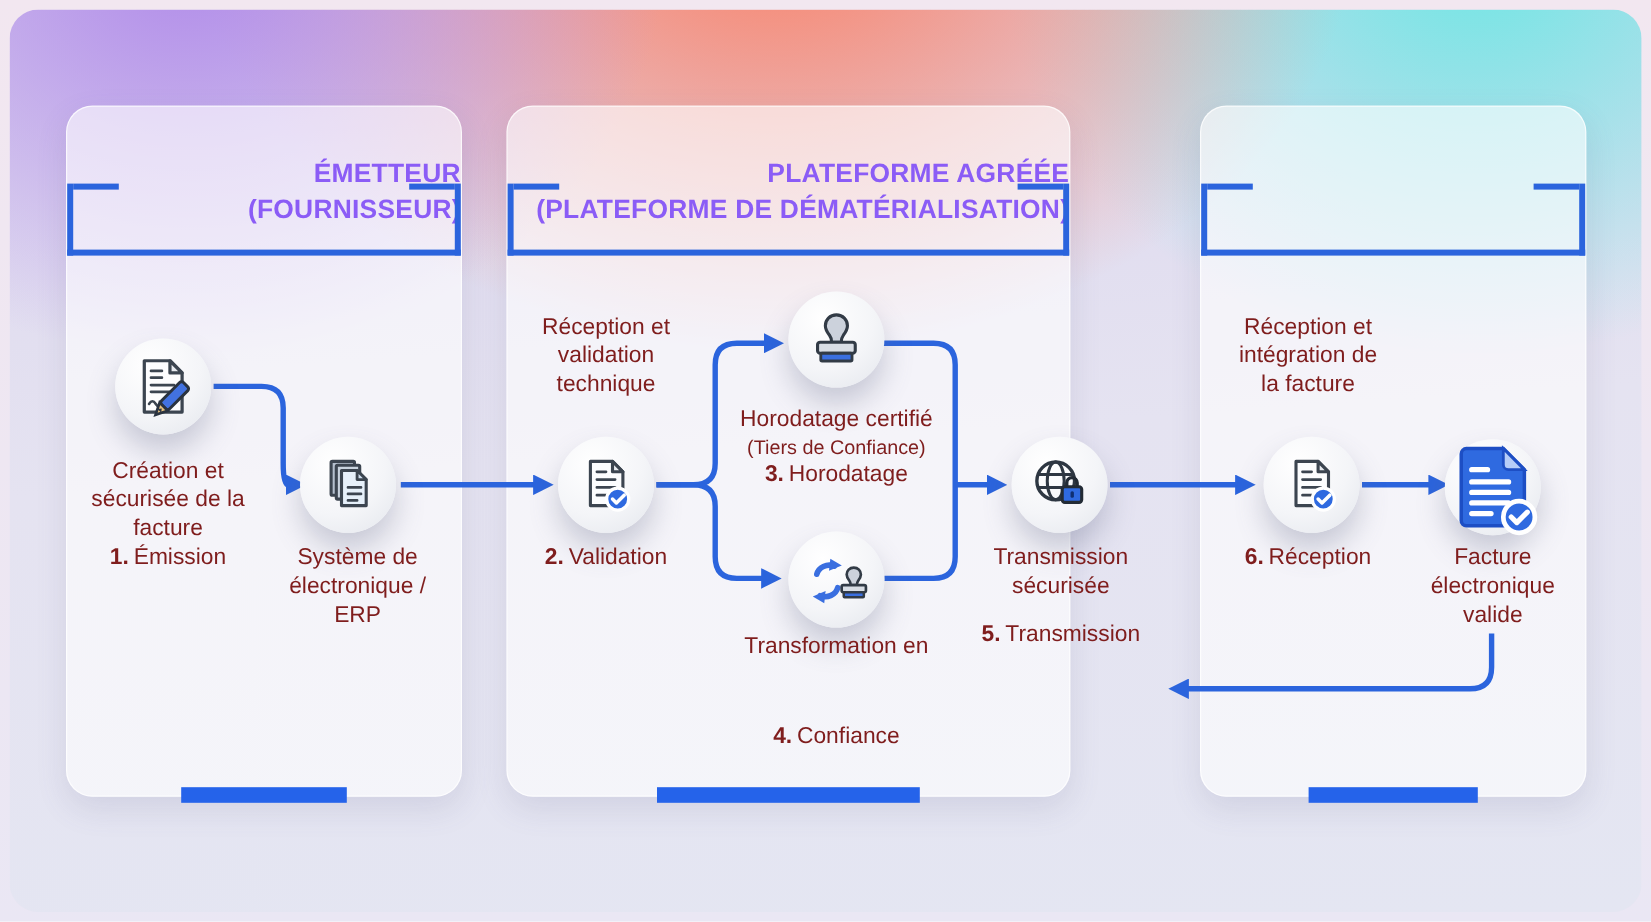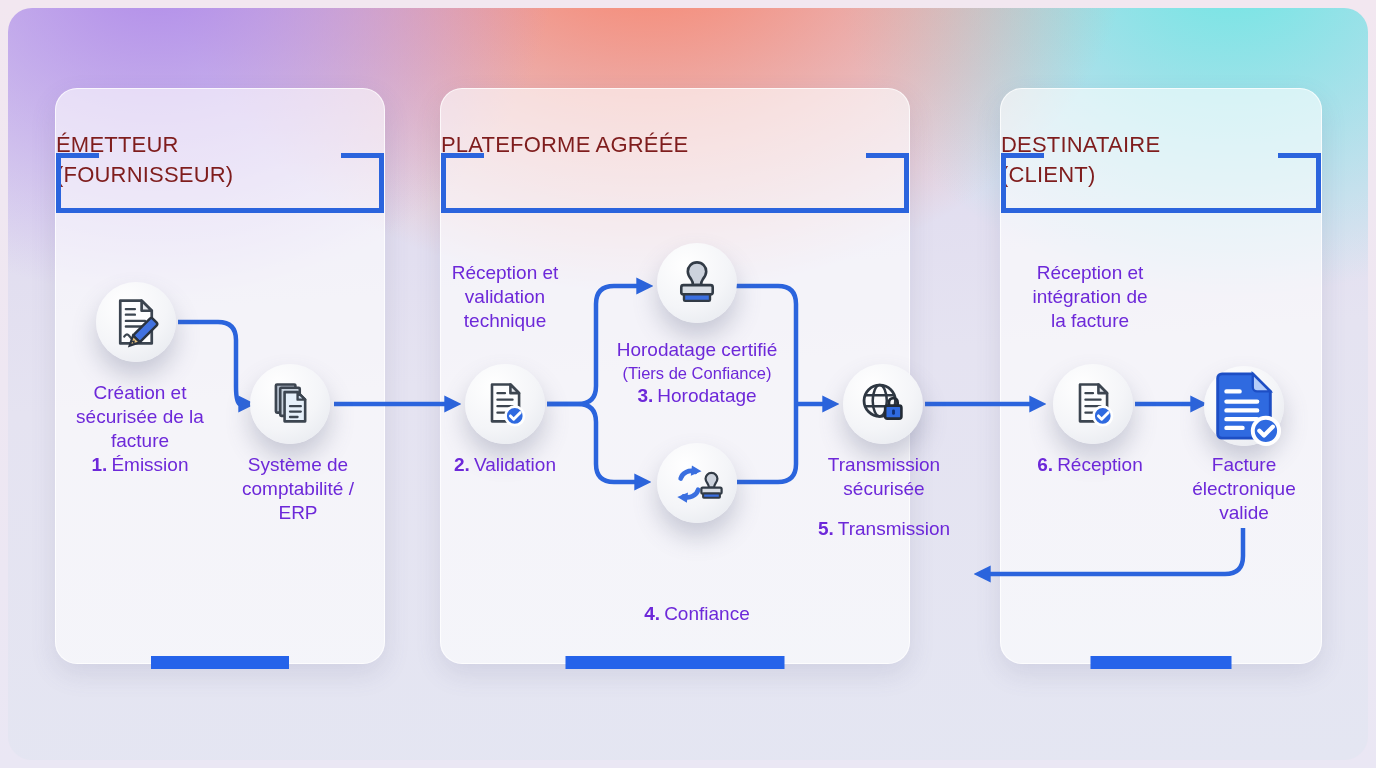--- a/index.html
+++ b/index.html
@@ -23,37 +23,37 @@
 
   
   .panel {
     position:absolute; top:88px; height:576px;
     background:rgba(255,255,255,0.60);
     border:1px solid rgba(255,255,255,0.75);
     border-radius:22px;
     box-shadow:0 10px 26px rgba(92,92,134,0.14);
   }
   .panel-1 { left:55px;   width:330px; }
-  .panel-2 { left:440px;  width:470px; }
+  .panel-2 { left:422px;  width:470px; }
   .panel-3 { left:1000px; width:322px; }
 
   .bracket {
     position:absolute; left:0; right:0; top:64px; height:60px;
     border-left:5px solid var(--accent);
     border-right:5px solid var(--accent);
     border-bottom:5px solid var(--accent);
   }
   .bracket .stub { position:absolute; top:0; width:38px; height:5px; background:var(--accent); }
   .bracket .stub-left  { left:0; }
   .bracket .stub-right { right:0; }
 
   .panel-title {
     position:absolute; left:0; right:0; top:41px;
-    text-align:left; font-size:22px; font-weight:400; line-height:30px;
-    color:#7f1d1d; letter-spacing:0.2px;
+    text-align:right; font-size:22px; font-weight:700; line-height:30px;
+    color:#8b5cf6; letter-spacing:0.2px;
   }
   .panel-title span { display:block; }
 
   .panel-bar {
     position:absolute; bottom:-6px; left:50%; transform:translateX(-50%);
     height:13px; background:#2563ea;
   }
   .bar-1 { width:138px; } .bar-2 { width:219px; } .bar-3 { width:141px; }
 
   
@@ -64,21 +64,21 @@
     position:absolute; z-index:4; width:80px; height:80px; border-radius:50%;
     background:radial-gradient(circle at 36% 28%, #ffffff 0%, #f4f5f8 55%, #e3e6ec 100%);
     box-shadow:0 14px 24px rgba(96,104,134,0.30);
     display:flex; align-items:center; justify-content:center;
   }
   .icon-circle svg { display:block; }
 
   
   .lbl, .step {
     position:absolute; z-index:5; transform:translateX(-50%);
-    text-align:center; color:#6d28d9; font-size:19px; line-height:24px;
+    text-align:center; color:#7f1d1d; font-size:19px; line-height:24px;
     white-space:nowrap;
   }
   .lbl span { display:block; }
   .lbl .sub { font-size:16.5px; line-height:22px; }
   .step b { font-weight:700; margin-right:4px; }
 </style>
 </head>
 <body>
 
 <div class="canvas" style="--accent:#2b64dd">
@@ -93,33 +93,30 @@
     <div class="bracket">
       <i class="stub stub-left"></i>
       <i class="stub stub-right"></i>
     </div>
     <div class="panel-bar bar-1"></div>
   </div>
 
   <div class="panel panel-2">
     <div class="panel-title">
       <span>PLATEFORME AGRÉÉE</span>
+      <span>(PLATEFORME DE DÉMATÉRIALISATION)</span>
     </div>
     <div class="bracket">
       <i class="stub stub-left"></i>
       <i class="stub stub-right"></i>
     </div>
     <div class="panel-bar bar-2"></div>
   </div>
 
   <div class="panel panel-3">
-    <div class="panel-title">
-      <span>DESTINATAIRE</span>
-      <span>(CLIENT)</span>
-    </div>
     <div class="bracket">
       <i class="stub stub-left"></i>
       <i class="stub stub-right"></i>
     </div>
     <div class="panel-bar bar-3"></div>
   </div>
 
   <svg class="connectors" width="1376" height="768" viewBox="0 0 1376 768" fill="none">
     <defs>
       <marker id="ah" viewBox="0 0 10 10" refX="1" refY="5" markerWidth="3.8" markerHeight="3.8" orient="auto">
@@ -229,40 +226,41 @@
   <div class="lbl" style="left:140px;top:381px">
     <span>Création et</span>
     <span>sécurisée de la</span>
     <span>facture</span>
   </div>
   <div class="step" style="left:140px;top:453px">
     <b>1.</b><span>Émission</span>
   </div>
   <div class="lbl" style="left:298px;top:453px">
     <span>Système de</span>
-    <span>comptabilité /</span>
+    <span>électronique /</span>
     <span>ERP</span>
   </div>
 
   <div class="lbl" style="left:505px;top:261px">
     <span>Réception et</span>
     <span>validation</span>
     <span>technique</span>
   </div>
   <div class="step" style="left:505px;top:453px">
     <b>2.</b><span>Validation</span>
   </div>
   <div class="lbl" style="left:697px;top:338px">
     <span>Horodatage certifié</span>
     <span class="sub">(Tiers de Confiance)</span>
   </div>
   <div class="step" style="left:697px;top:384px">
     <b>3.</b><span>Horodatage</span>
   </div>
   <div class="lbl" style="left:697px;top:527px">
+    <span>Transformation en</span>
   </div>
   <div class="step" style="left:697px;top:602px">
     <b>4.</b><span>Confiance</span>
   </div>
   <div class="lbl" style="left:884px;top:453px">
     <span>Transmission</span>
     <span>sécurisée</span>
   </div>
   <div class="step" style="left:884px;top:517px">
     <b>5.</b><span>Transmission</span>

